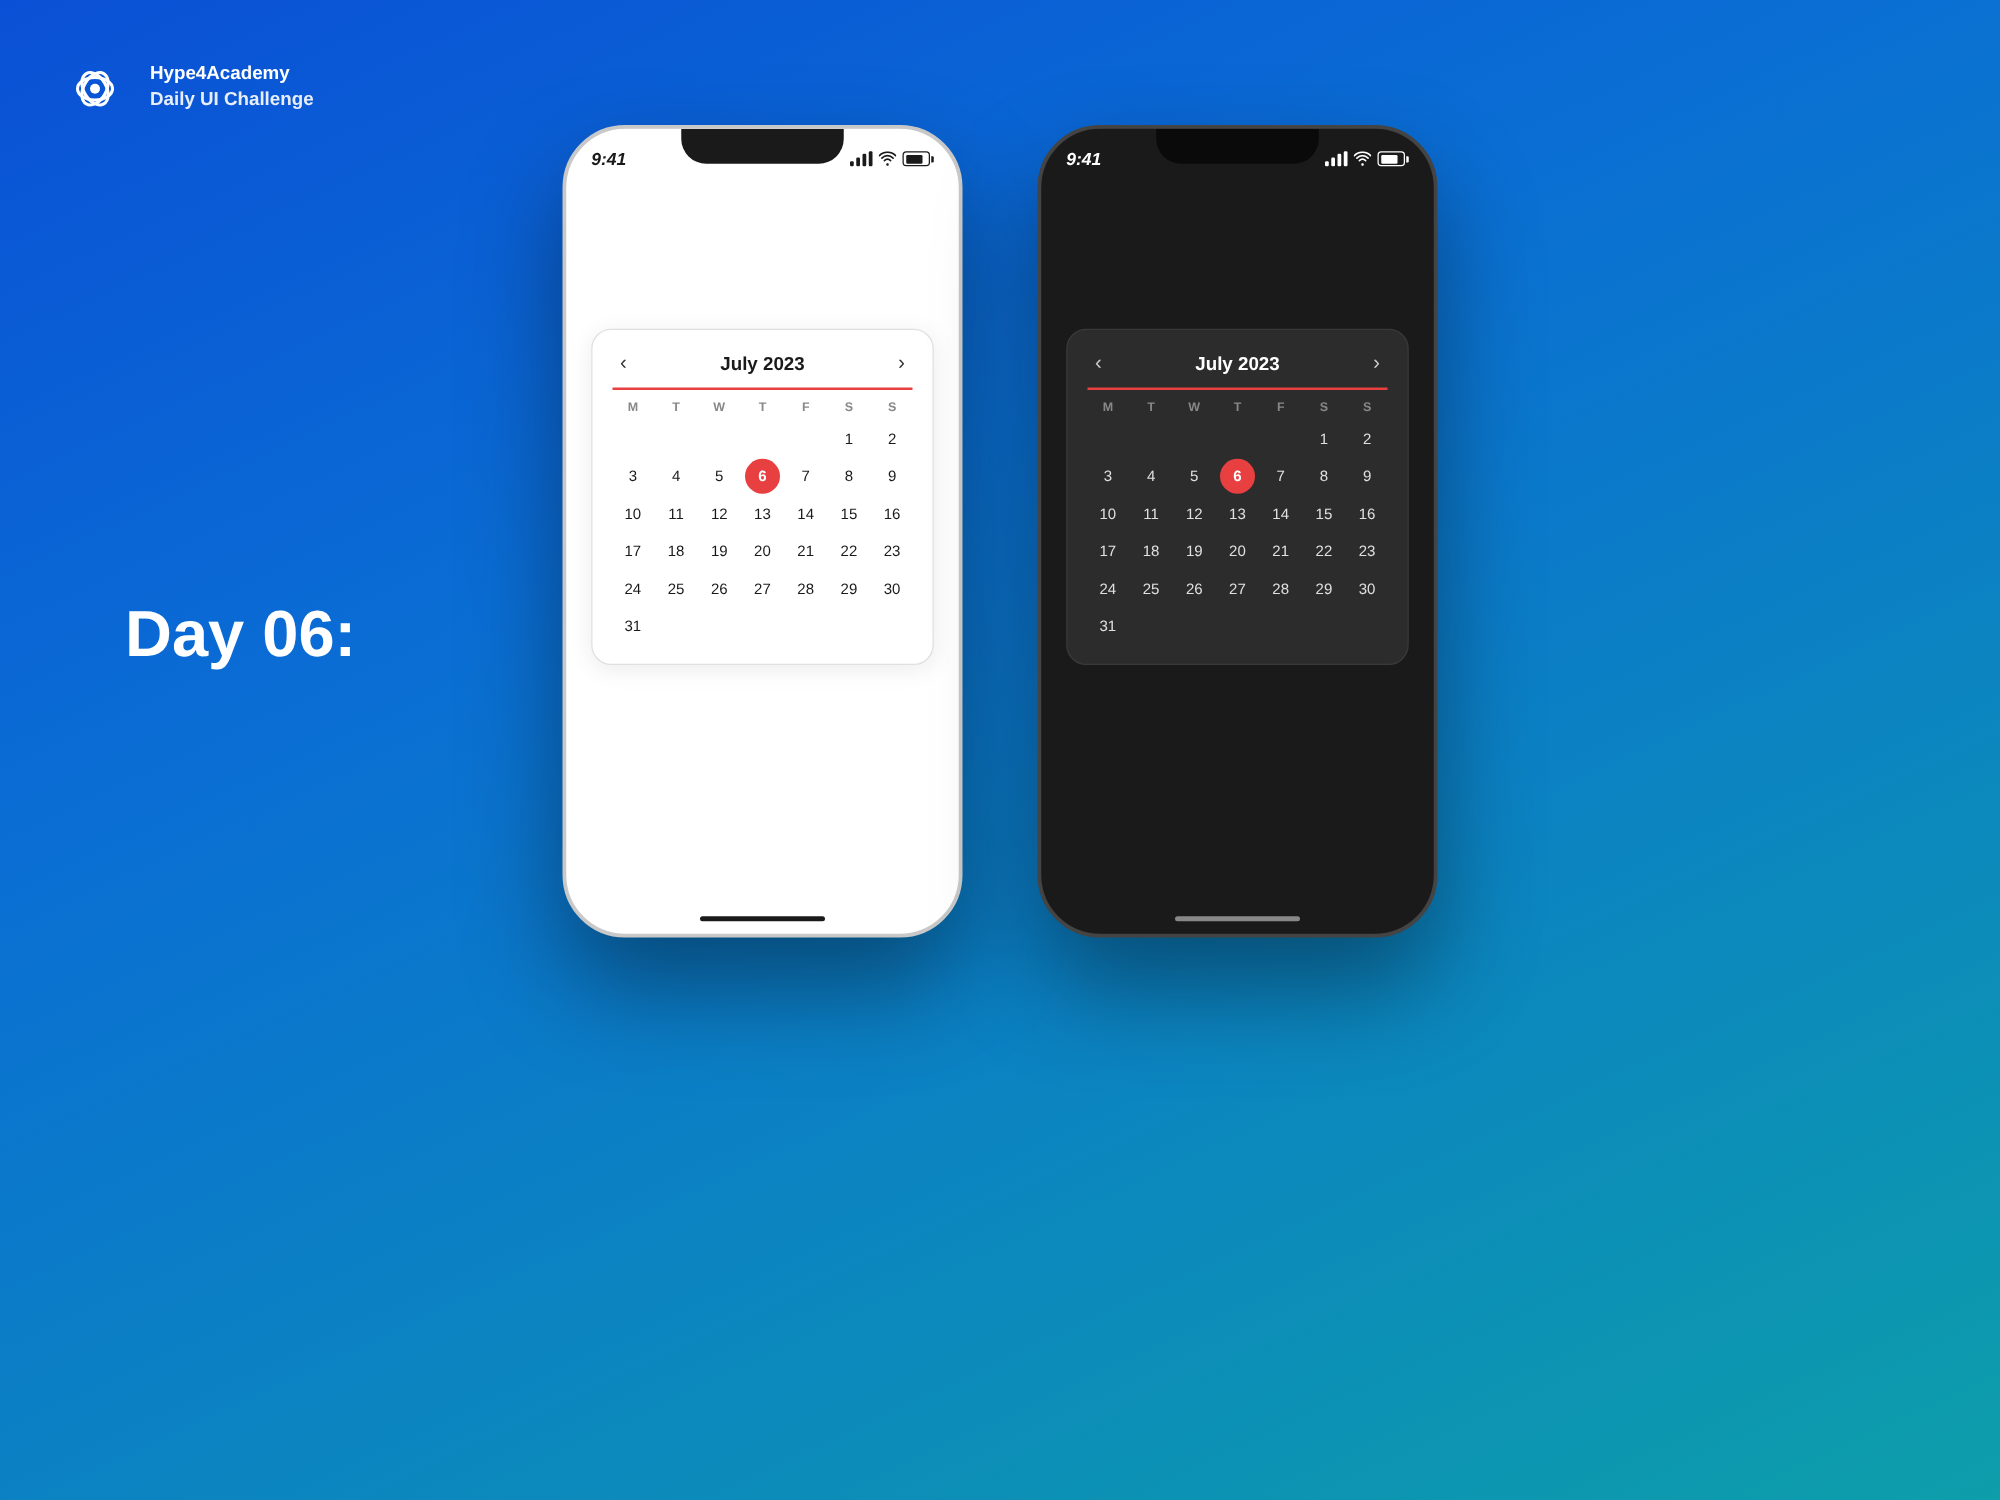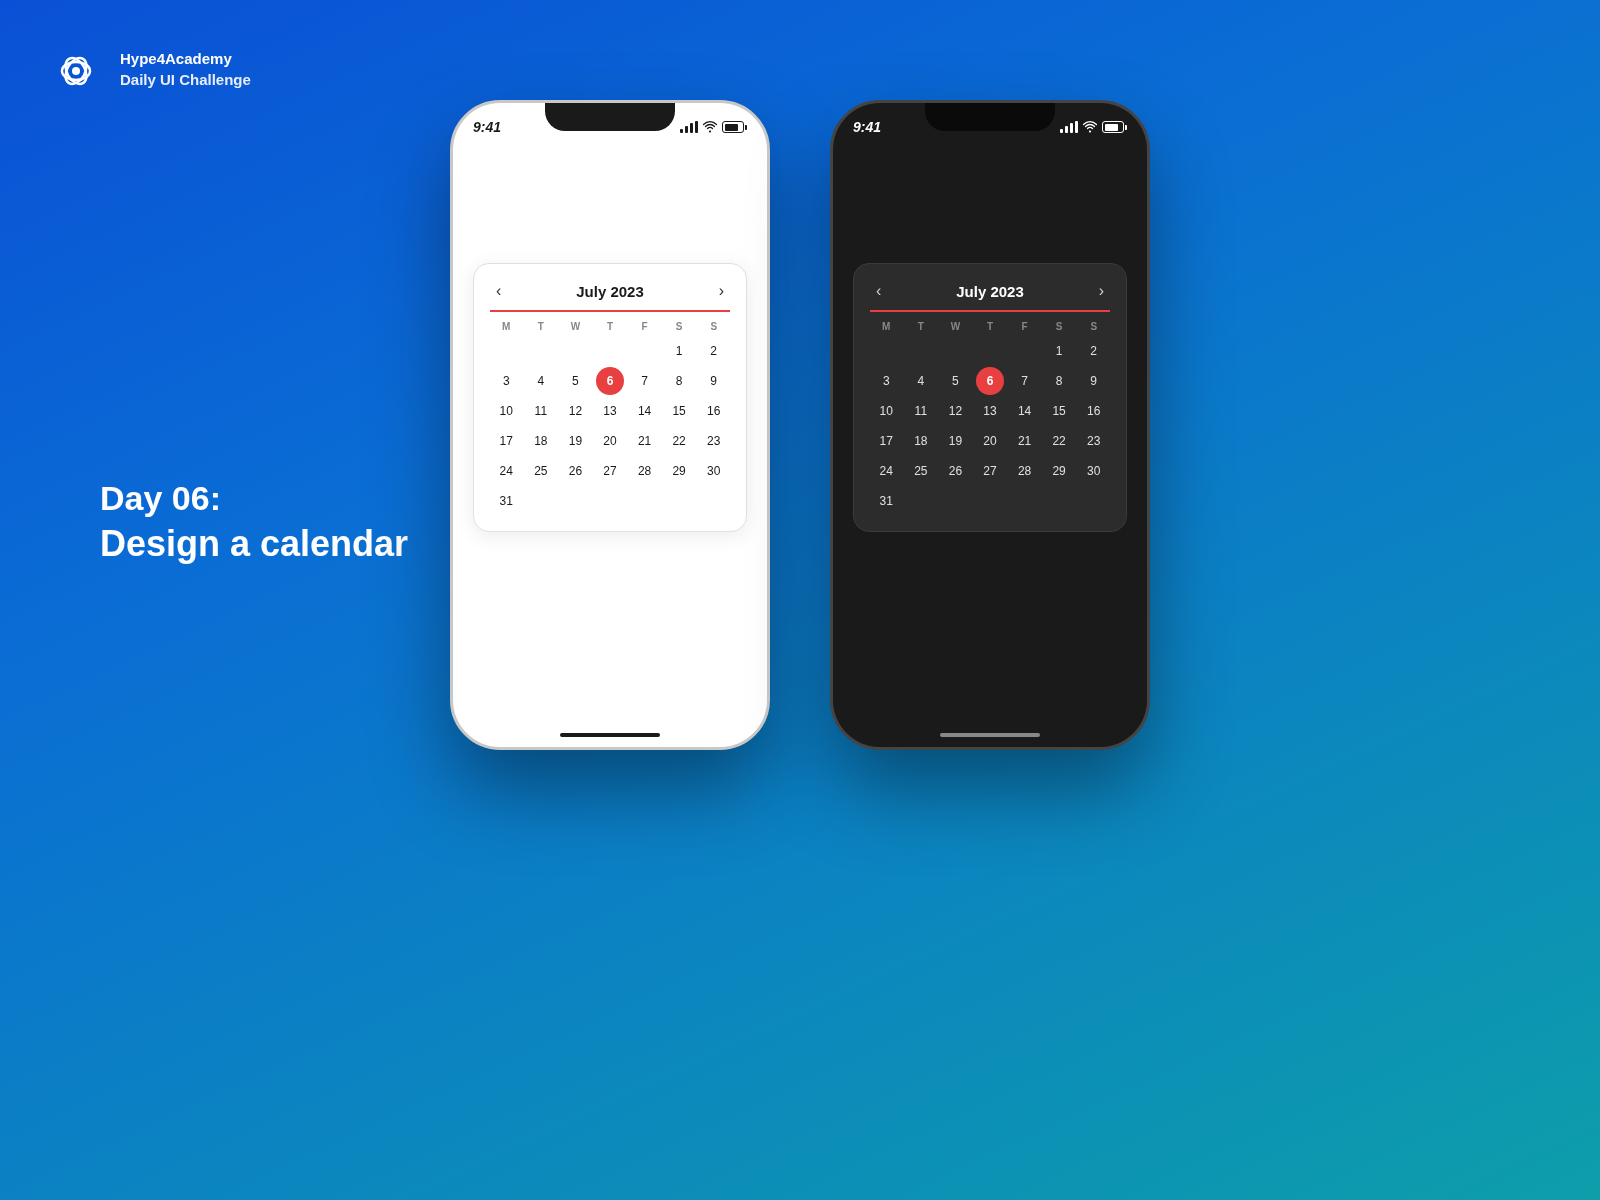--- a/index.html
+++ b/index.html
@@ -38,21 +38,21 @@
     }
 
     
     .day-label {
       position: absolute;
       left: 100px;
       top: 480px;
       color: white;
     }
     .day-label .day-number {
-      font-size: 34px;
+      font-size: 52px;
       font-weight: 800;
       line-height: 1.1;
     }
     .day-label .day-subtitle {
       font-size: 36px;
       font-weight: 700;
       margin-top: 6px;
     }
 
     
@@ -322,21 +322,20 @@
     <circle cx="20" cy="22" r="4" fill="white"></circle>
   </svg>
   <div class="logo-text">
     <div style="font-weight:700;">Hype4Academy</div>
     <div class="line2">Daily UI Challenge</div>
   </div>
 </div>
 
 <div class="day-label">
   <div class="day-number">Day 06:</div>
-  <div class="day-subtitle">Design a calendar</div>
 </div>
 
 <div class="phones-container">
 
   <div class="phone phone-light" style="margin-top:20px;">
 
     <div class="phone-btn-left btn-light" style="top:100px;height:30px;"></div>
     <div class="phone-btn-left btn-light" style="top:140px;height:30px;"></div>
     <div class="phone-btn-left btn-light" style="top:75px;height:22px;"></div>
     <div class="phone-btn-right btn-light" style="top:120px;height:60px;"></div>

